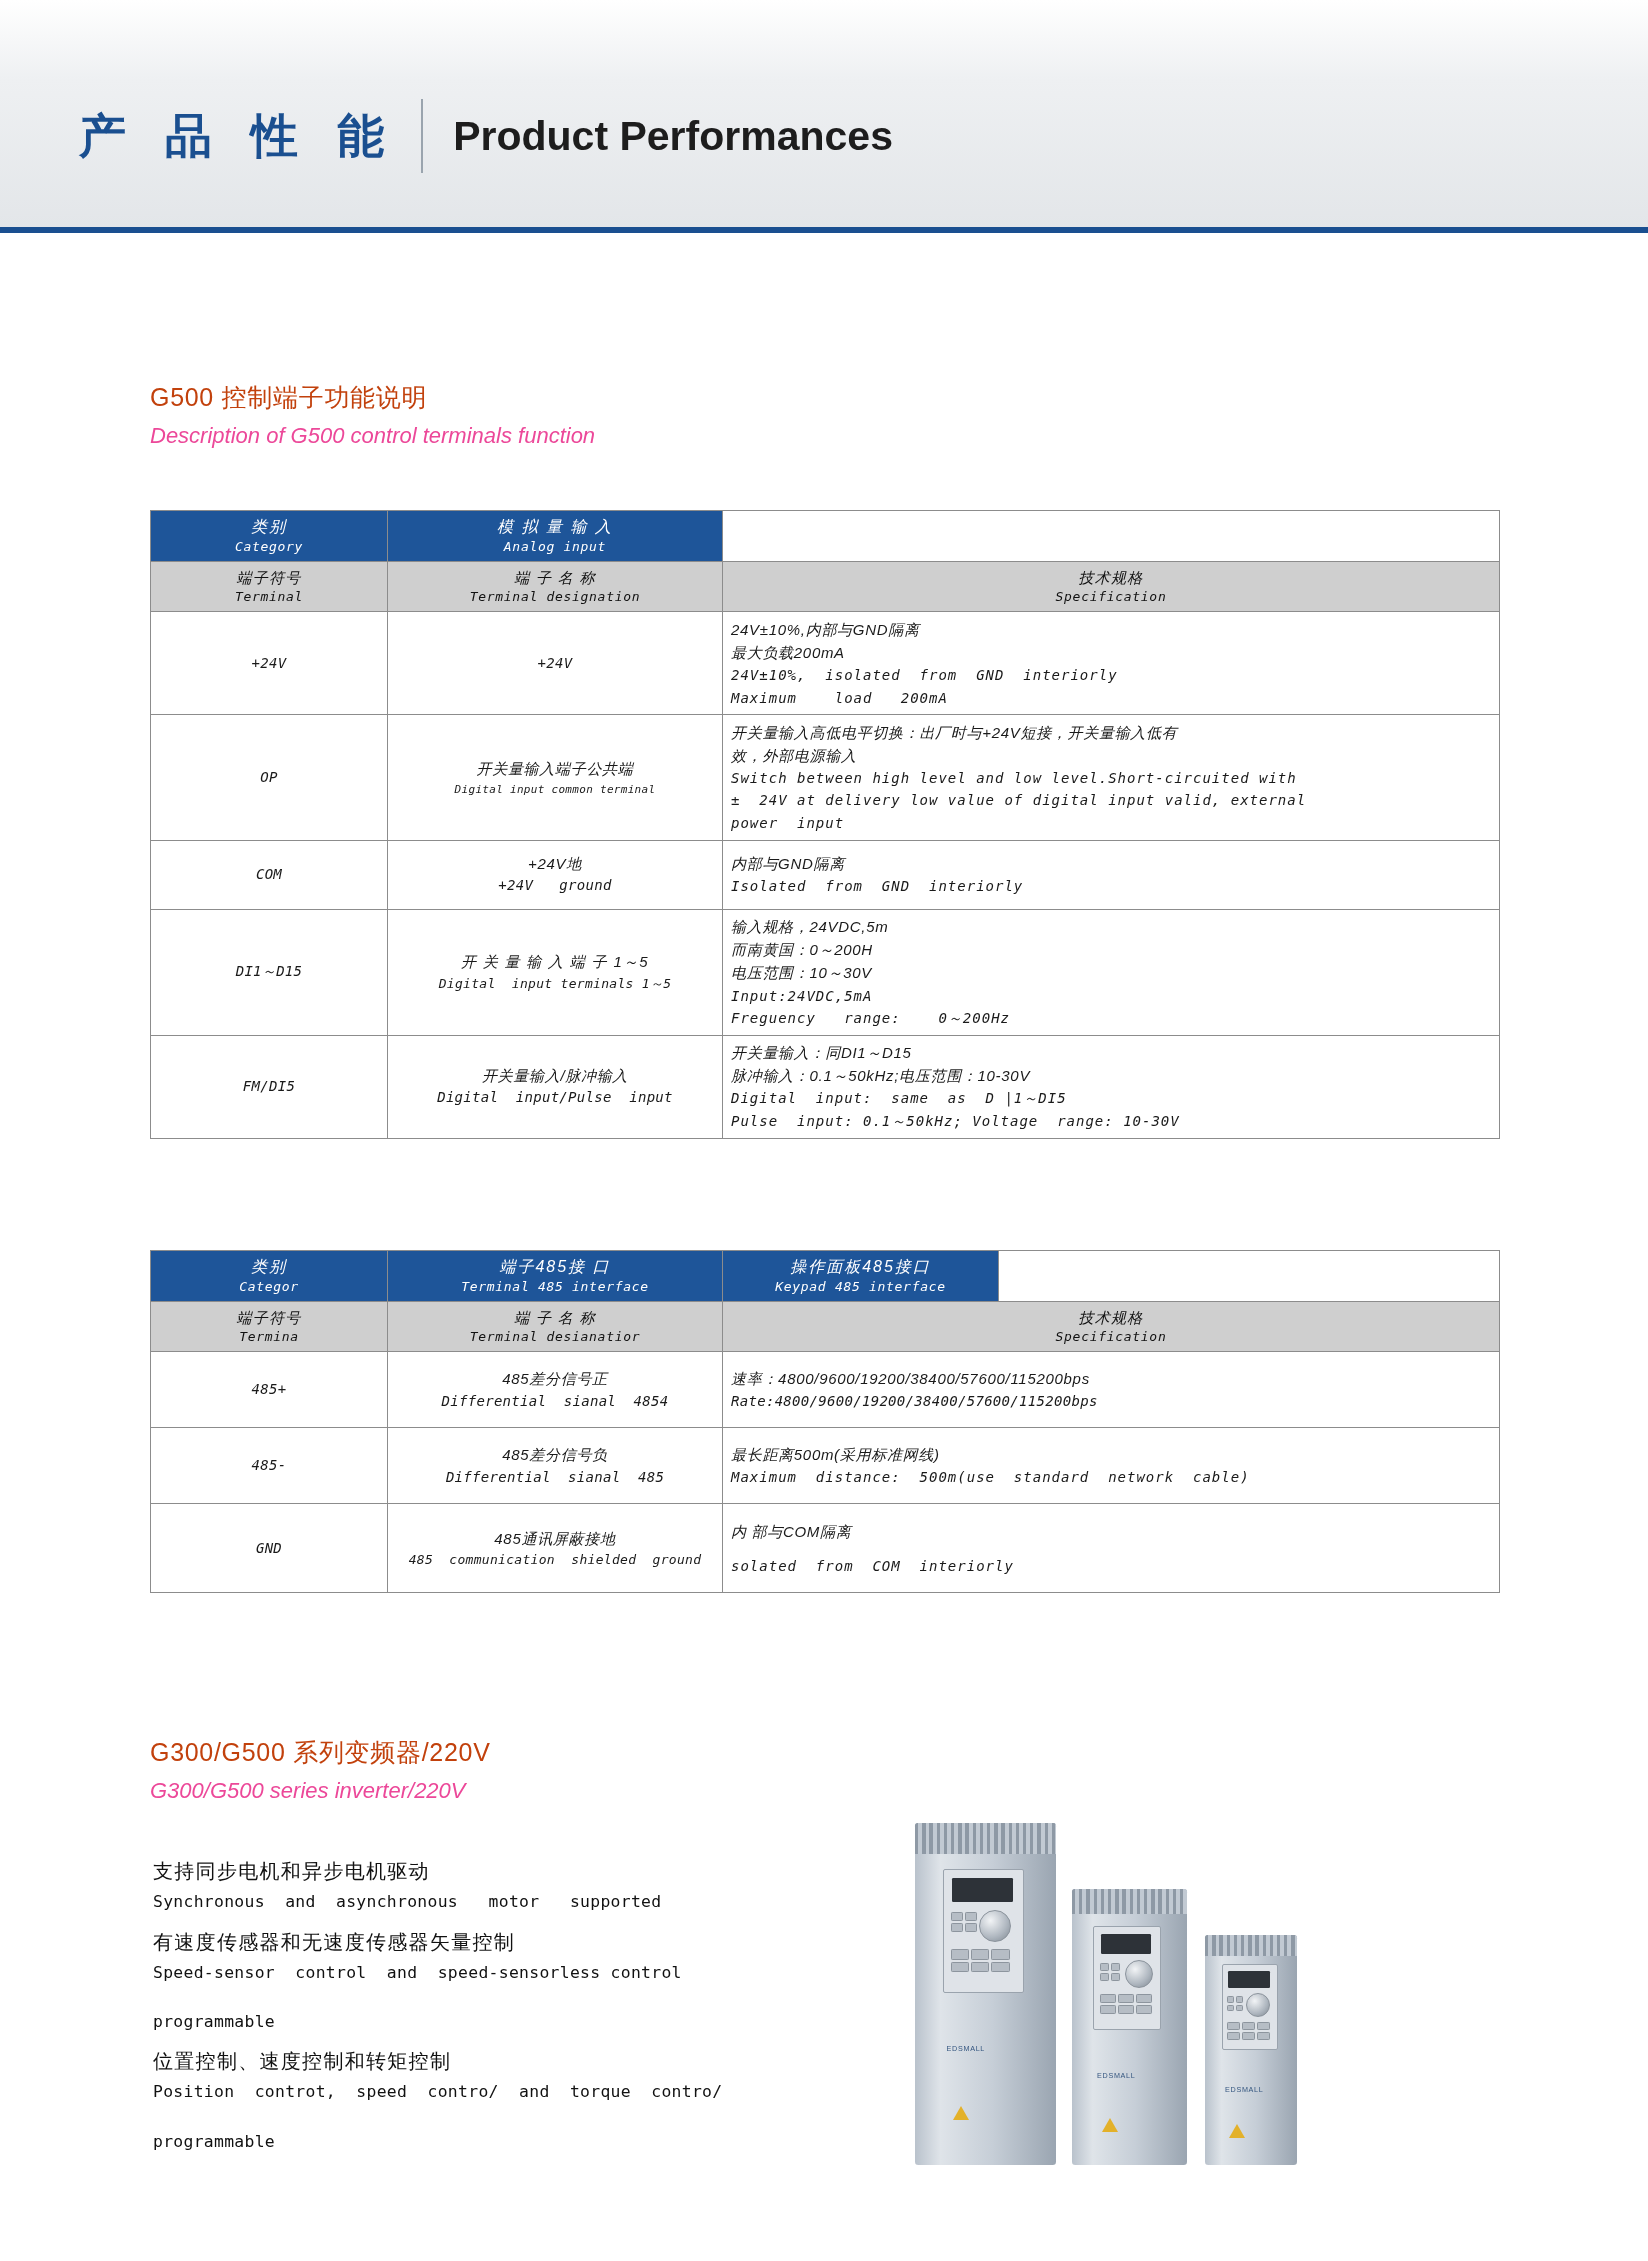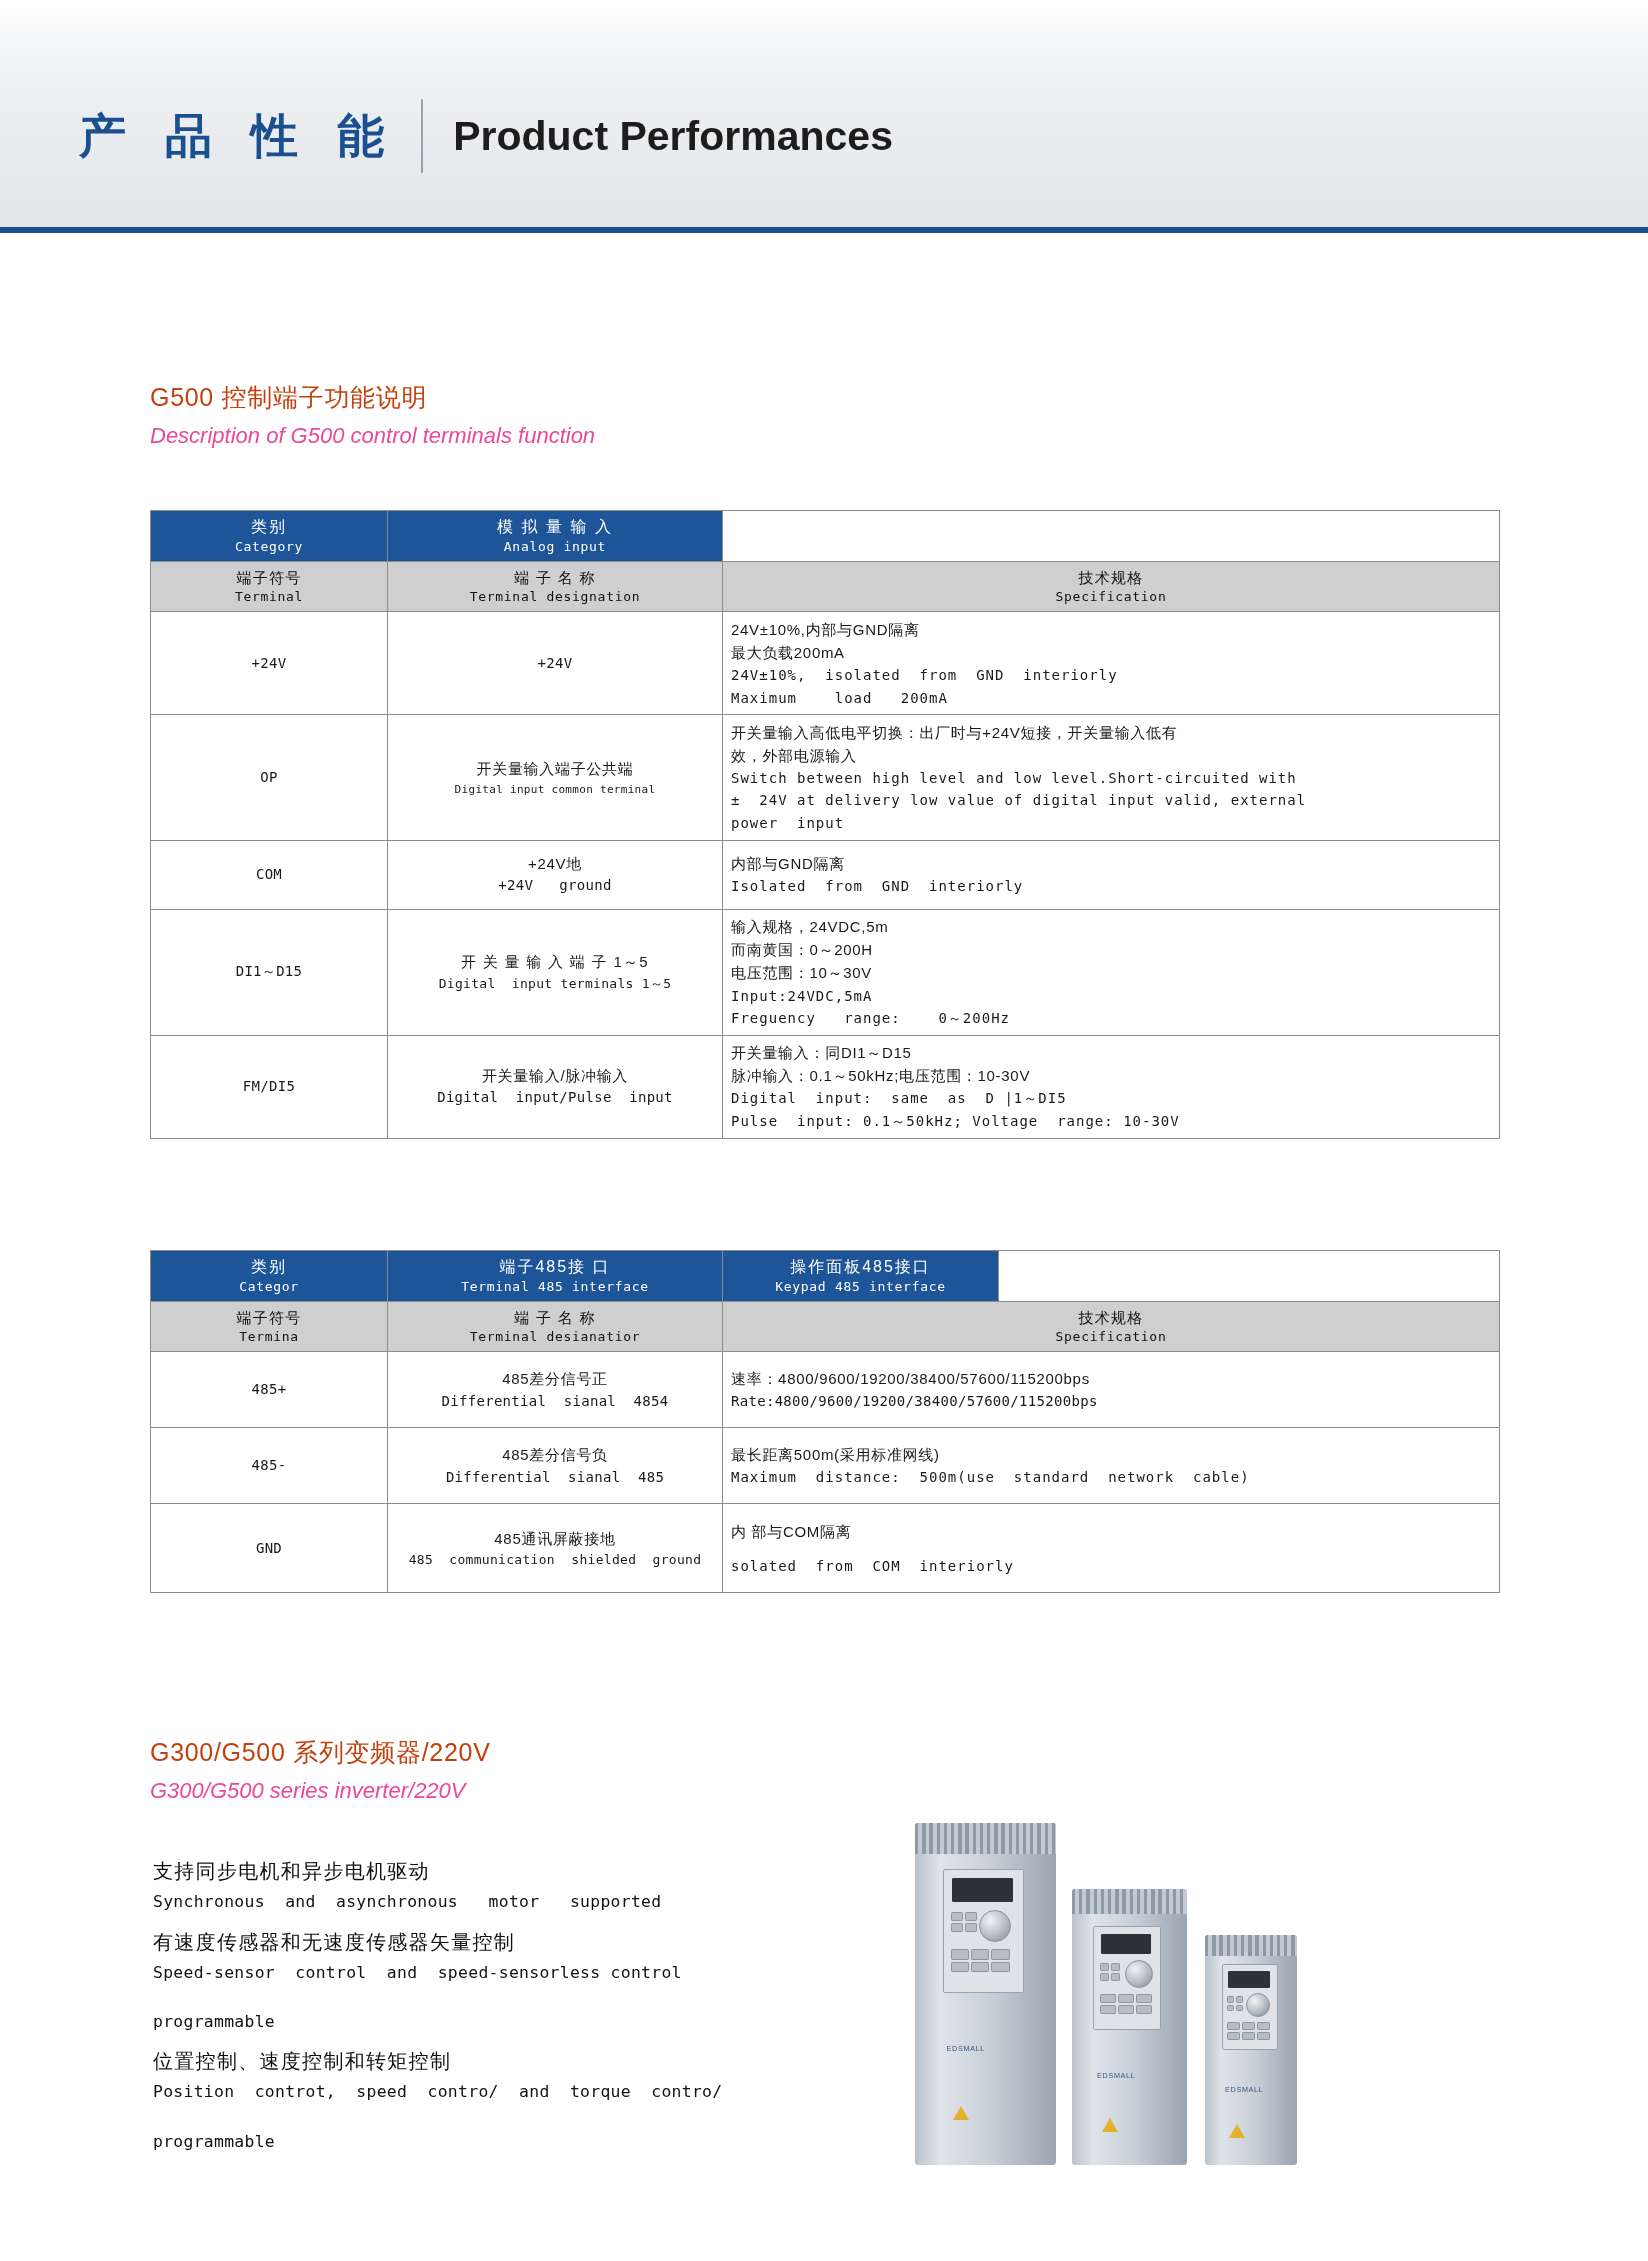--- a/index.html
+++ b/index.html
@@ -84,20 +84,21 @@
     position: absolute;
     border-collapse: collapse;
     table-layout: fixed;
     font-size: 14px;
   }
   table.spec td {
     border: 1.3px solid #8c8c8c;
     vertical-align: middle;
     padding: 5.3px 8px;
     box-sizing: border-box;
+    font-style: italic;
   }
   td.hdr-blue {
     background: #1e5599;
     color: #ffffff;
     text-align: center;
     padding: 9.2px 5.3px;
   }
   td.hdr-blue .l1 {
     font-size: 16px;
     font-weight: normal;

